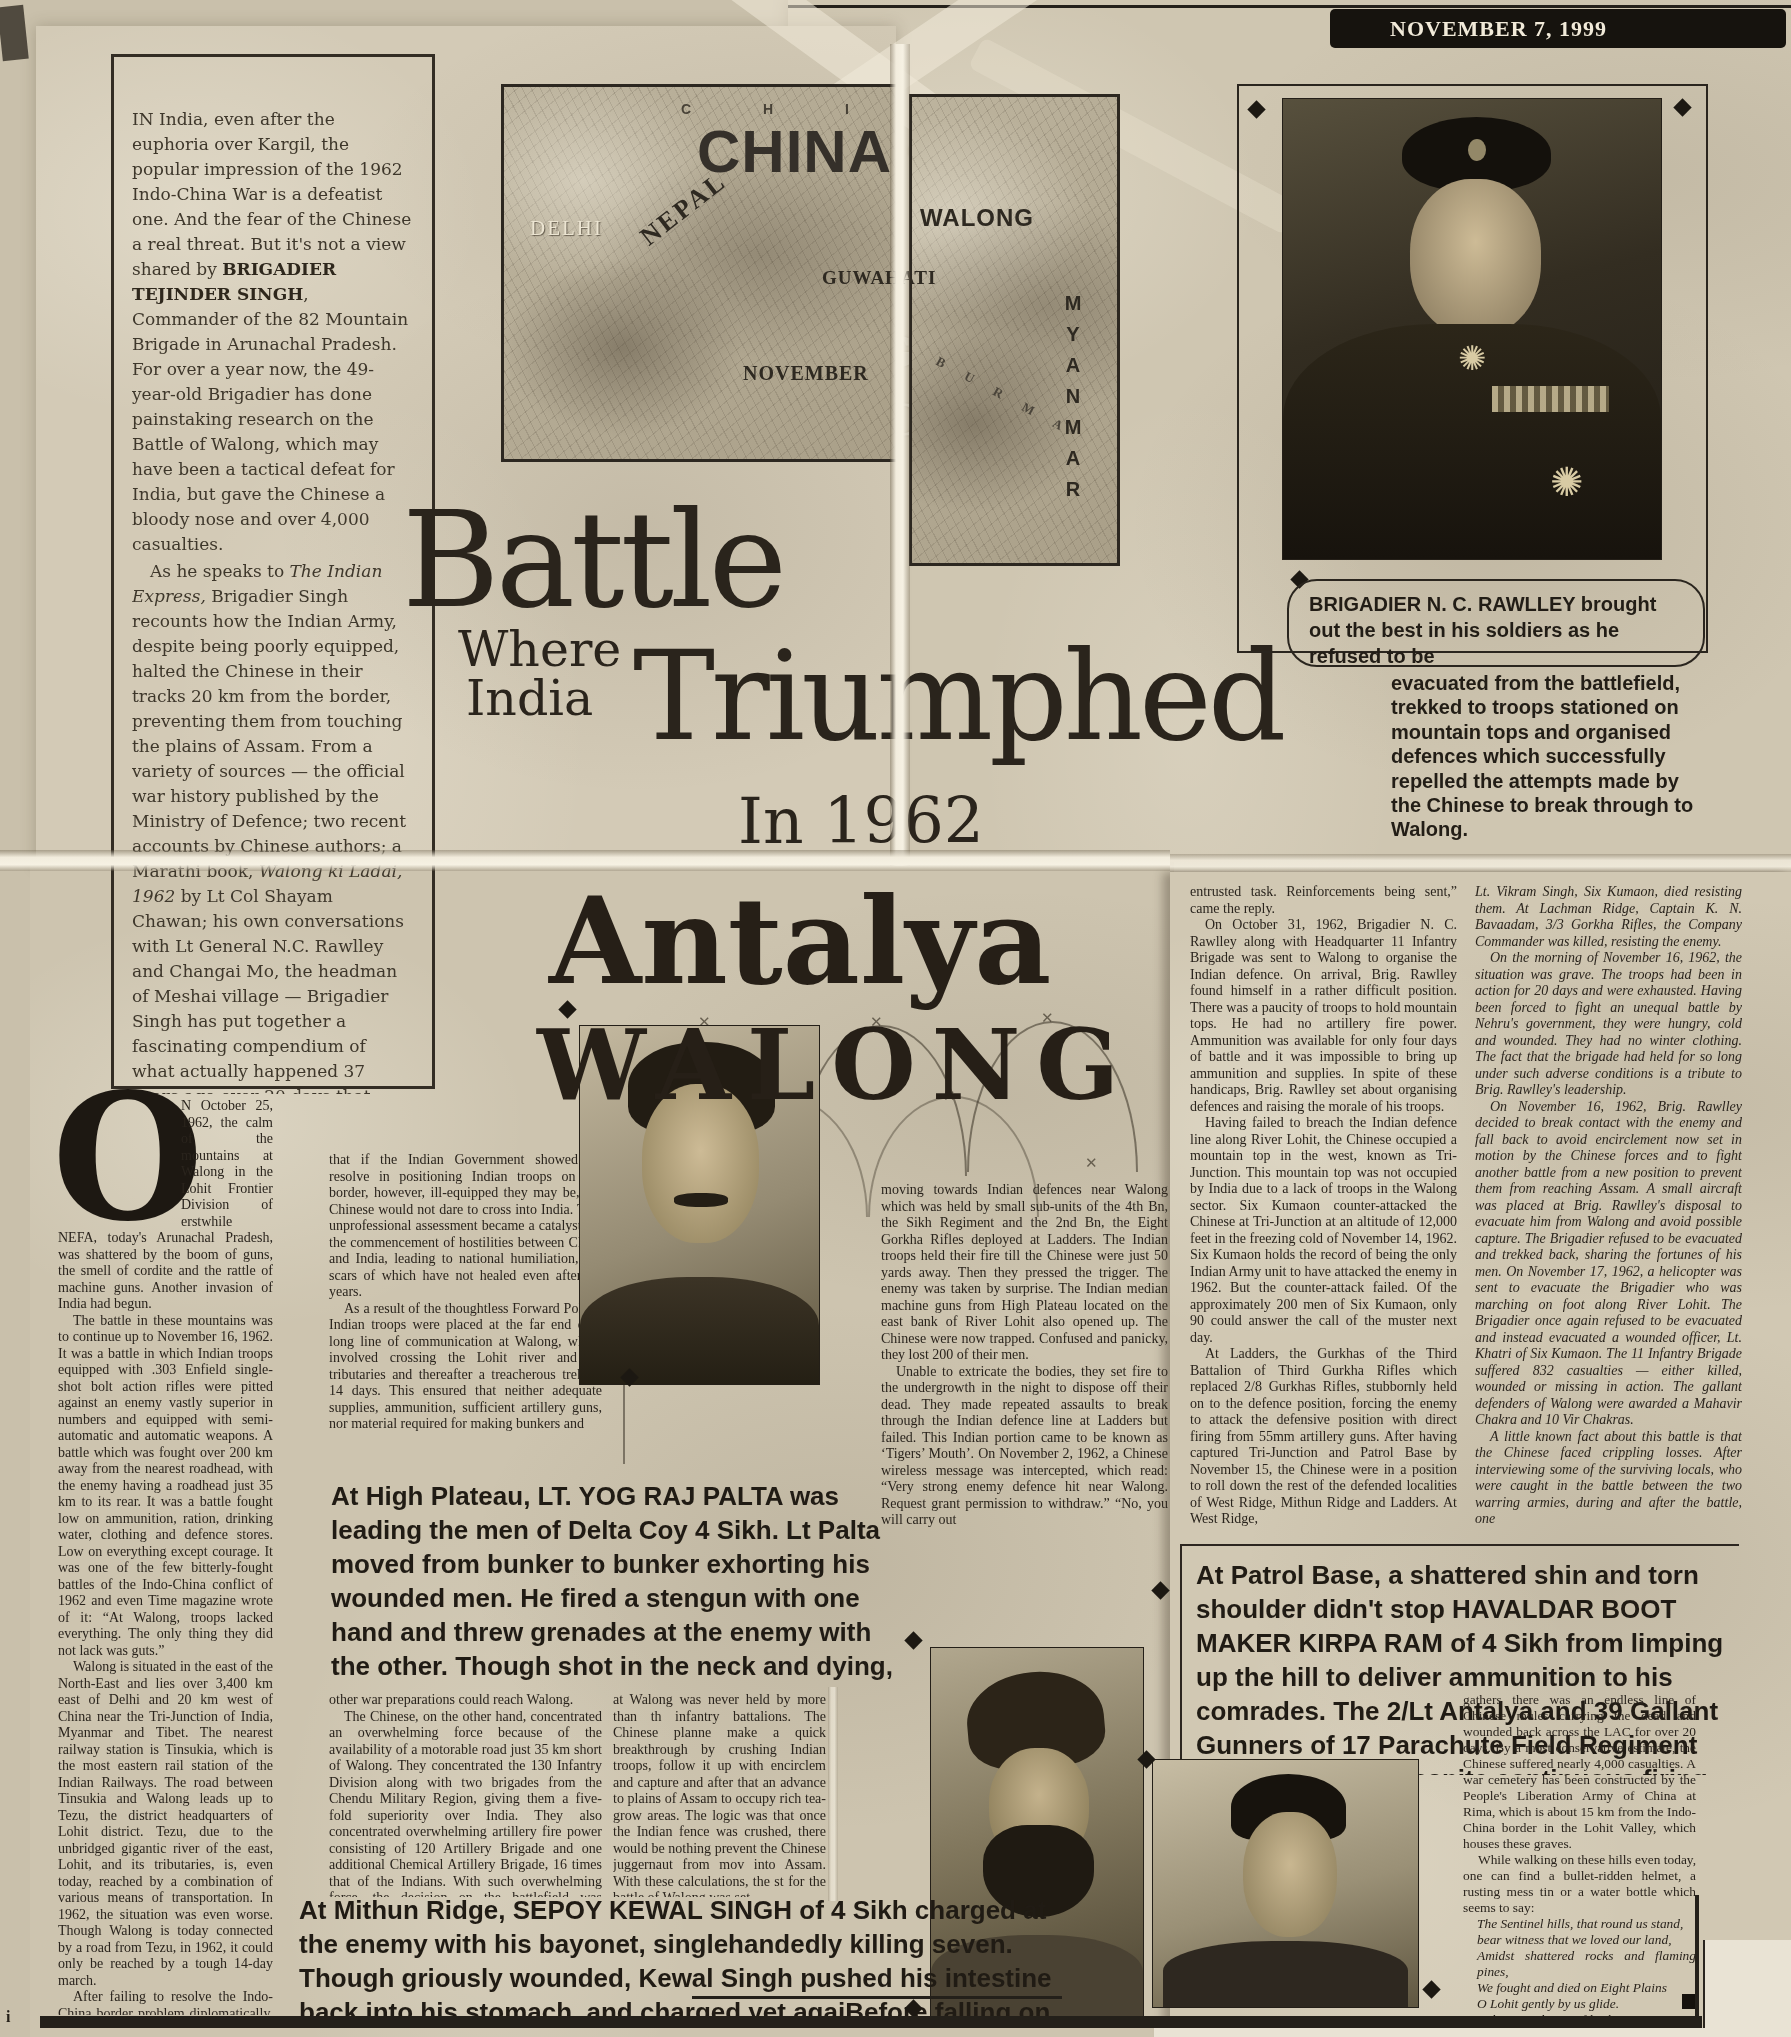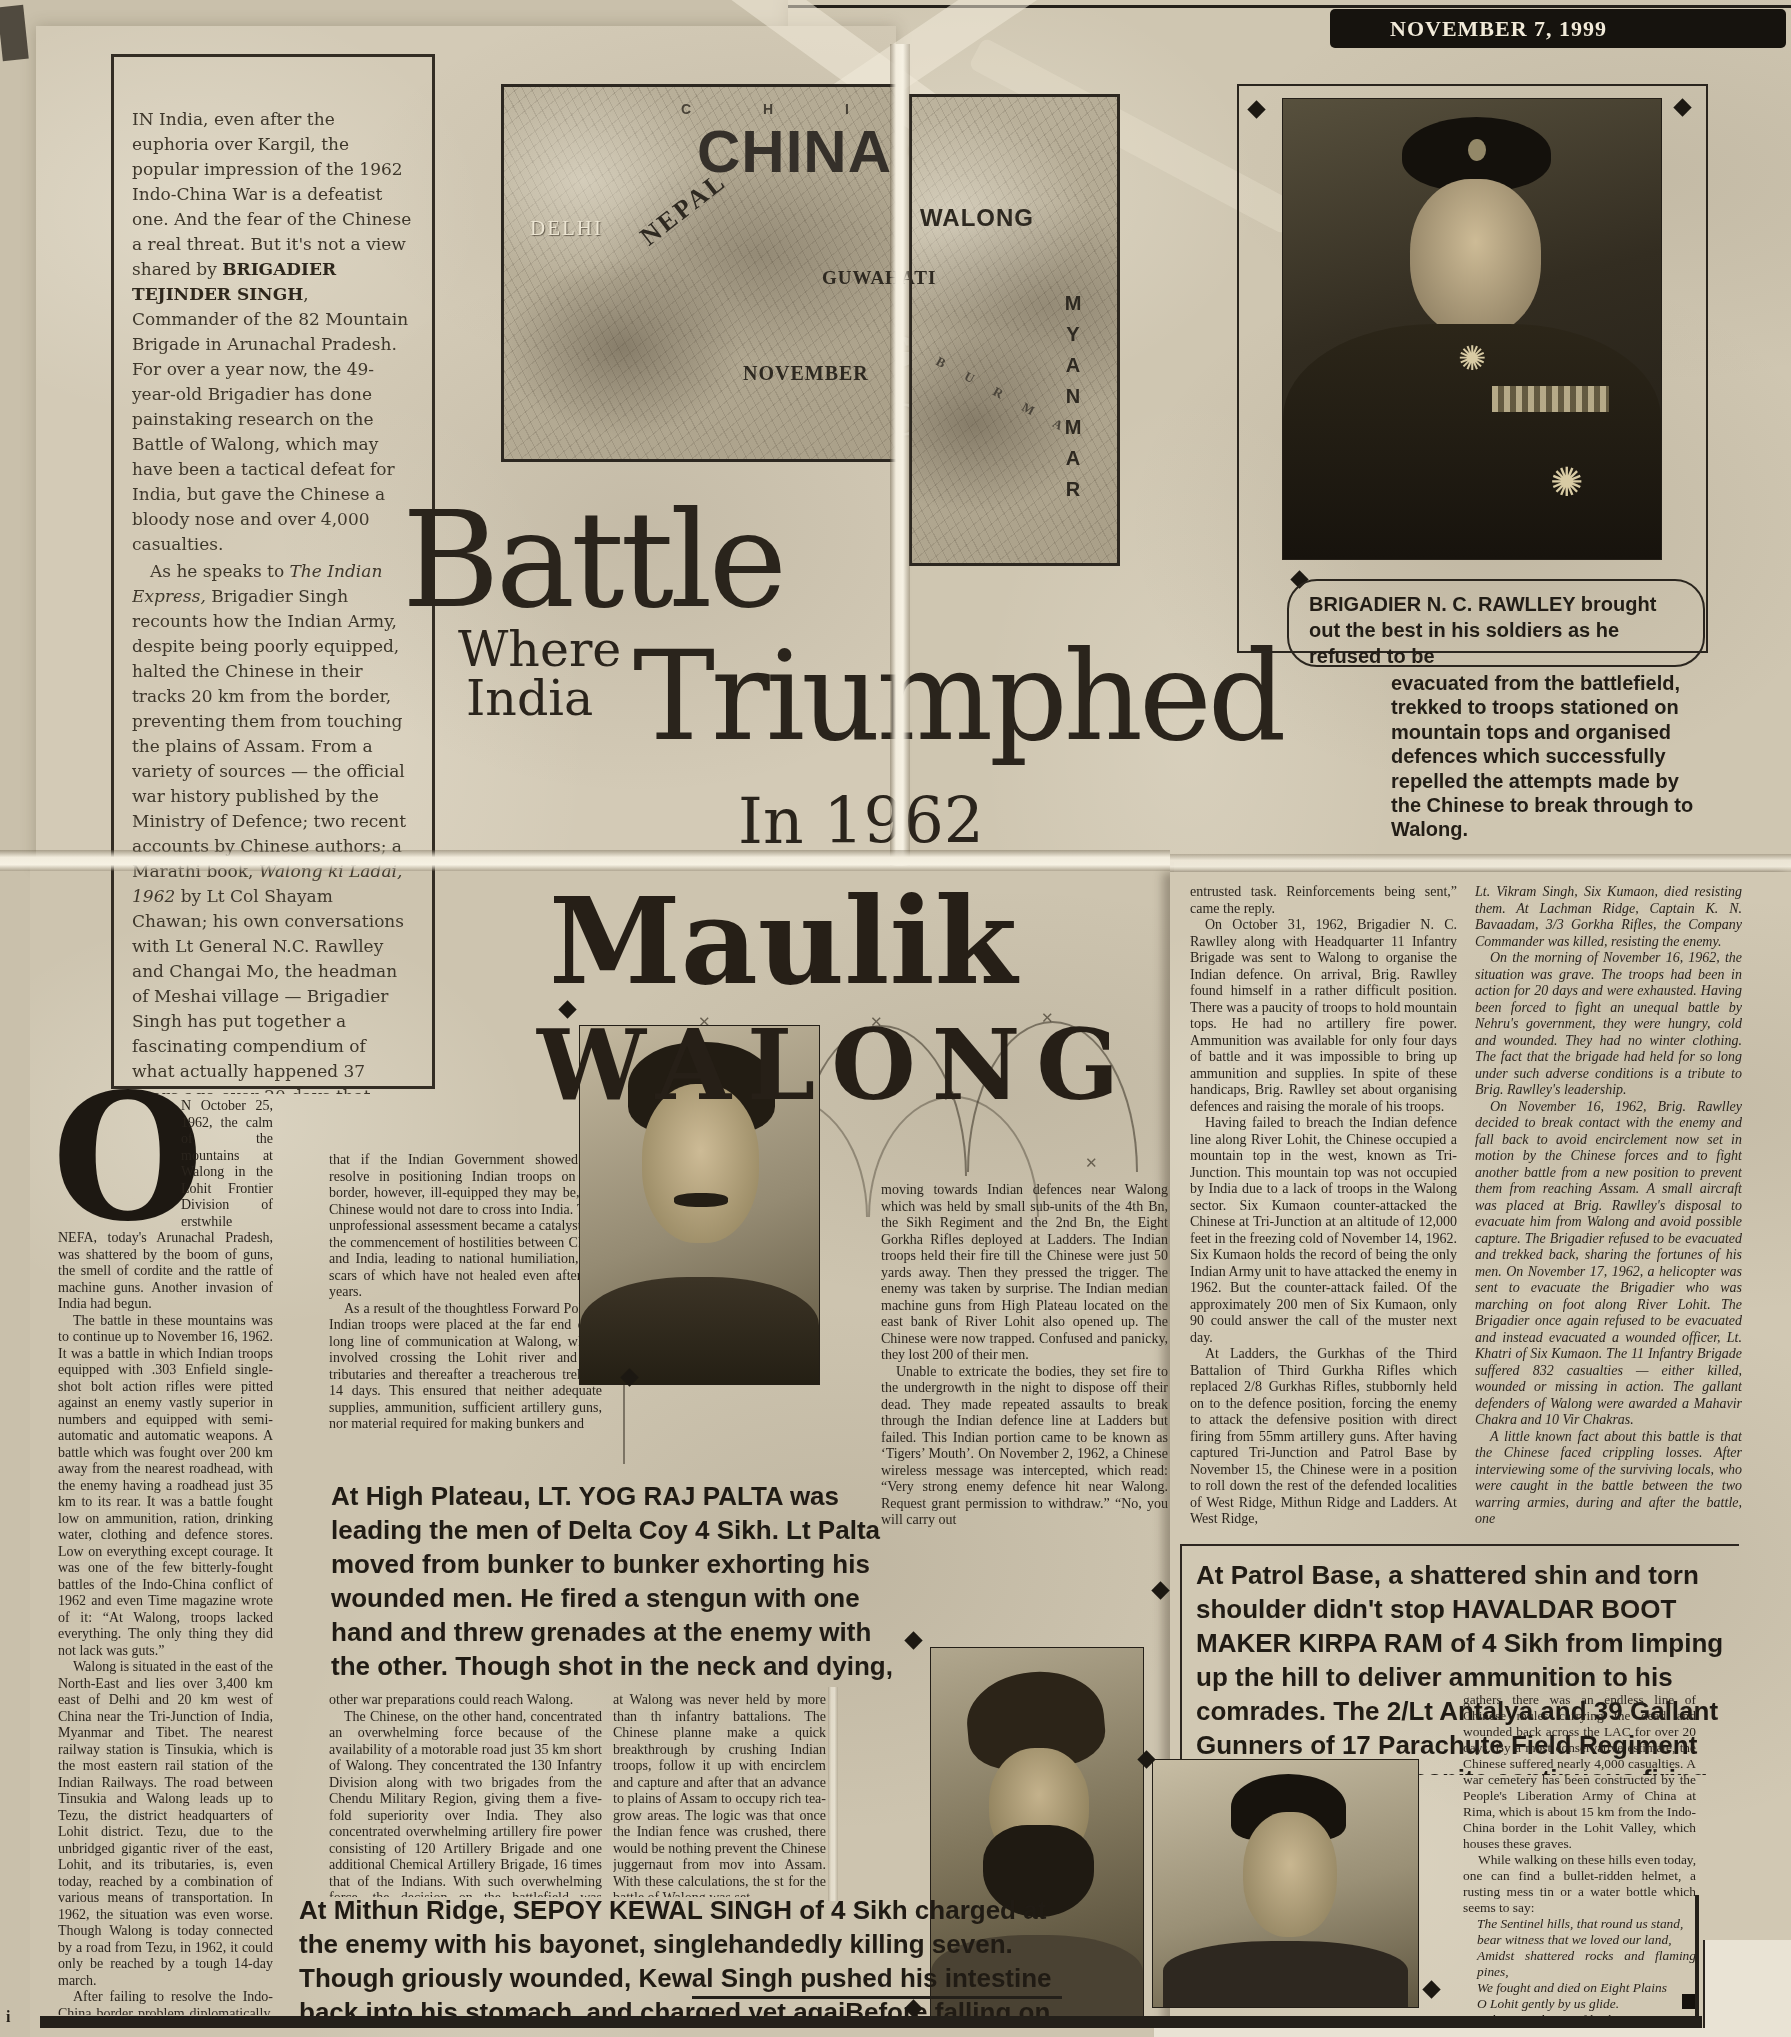--- a/index.html
+++ b/index.html
@@ -145,21 +145,21 @@
   <div class="wirearc" style="left:697px;top:1096px;width:167px;height:119px;opacity:.7;"></div>
   <div class="wirearc" style="left:868px;top:1096px;width:167px;height:119px;opacity:.7;"></div>
   <span class="wirex" style="left:698px;top:1013px;">✕</span>
   <span class="wirex" style="left:870px;top:1013px;">✕</span>
   <span class="wirex" style="left:1041px;top:1009px;">✕</span>
   <span class="wirex" style="left:772px;top:1087px;">✕</span>
   <span class="wirex" style="left:943px;top:1087px;">✕</span>
   <span class="wirex" style="left:637px;top:1162px;">✕</span>
   <span class="wirex" style="left:1085px;top:1154px;">✕</span>
 
-  <div class="abs hl hl-fat" style="left:549px;top:882px;font-size:119px;z-index:3;">Maulik</div>
+  <div class="abs hl hl-fat" style="left:549px;top:882px;font-size:119px;z-index:3;">Antalya</div>
   <div class="abs hl hl-fat" style="left:537px;top:1017px;font-size:97px;letter-spacing:16px;z-index:3;">WALONG</div>
 
   <div class="abs dropcap" style="left:52px;top:1091px;">O</div>
   <div class="abs bodycol" style="left:58px;top:1098px;width:215px;height:917px;">
     <div class="dcspacer"></div>
     <p class="noind">N October 25, 1962, the calm of the mountains at Walong in the Lohit Frontier Division of erstwhile NEFA, today's Arunachal Pradesh, was shattered by the boom of guns, the smell of cordite and the rattle of machine guns. Another invasion of India had begun.</p>
     <p>The battle in these mountains was to continue up to November 16, 1962. It was a battle in which Indian troops equipped with .303 Enfield single-shot bolt action rifles were pitted against an enemy vastly superior in numbers and equipped with semi-automatic and automatic weapons. A battle which was fought over 200 km away from the nearest roadhead, with the enemy having a roadhead just 35 km to its rear. It was a battle fought low on ammunition, ration, drinking water, clothing and defence stores. Low on everything except courage. It was one of the few bitterly-fought battles of the Indo-China conflict of 1962 and even Time magazine wrote of it: “At Walong, troops lacked everything. The only thing they did not lack was guts.”</p>
     <p>Walong is situated in the east of the North-East and lies over 3,400 km east of Delhi and 20 km west of China near the Tri-Junction of India, Myanmar and Tibet. The nearest railway station is Tinsukia, which is the most eastern rail station of the Indian Railways. The road between Tinsukia and Walong leads up to Tezu, the district headquarters of Lohit district. Tezu, due to the unbridged gigantic river of the east, Lohit, and its tributaries, is, even today, reached by a combination of various means of transportation. In 1962, the situation was even worse. Though Walong is today connected by a road from Tezu, in 1962, it could only be reached by a tough 14-day march.</p>
     <p>After failing to resolve the Indo-China border problem diplomatically, the government of Jawaharlal Nehru, on the advice of some armchair strategists, adopted the Forward Policy which implied pushing the Indian troops to border areas without developing any infrastructure. Nehru was assured by B. N. Maulik, the then director of the Intelligence Bureau,</p>
   </div>

